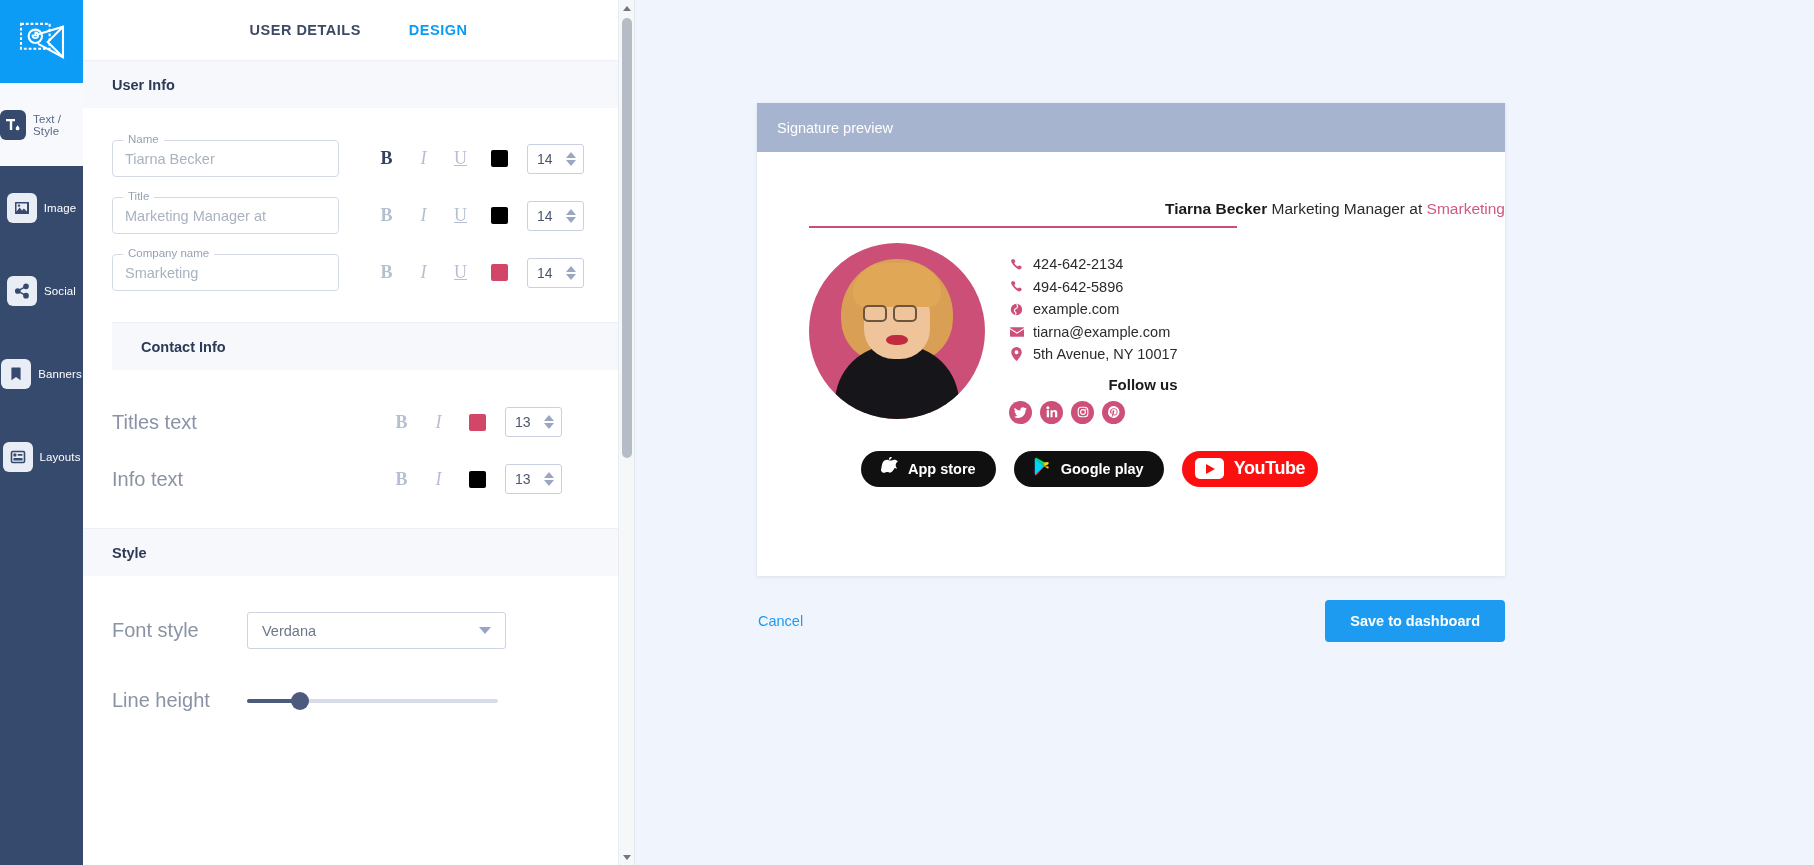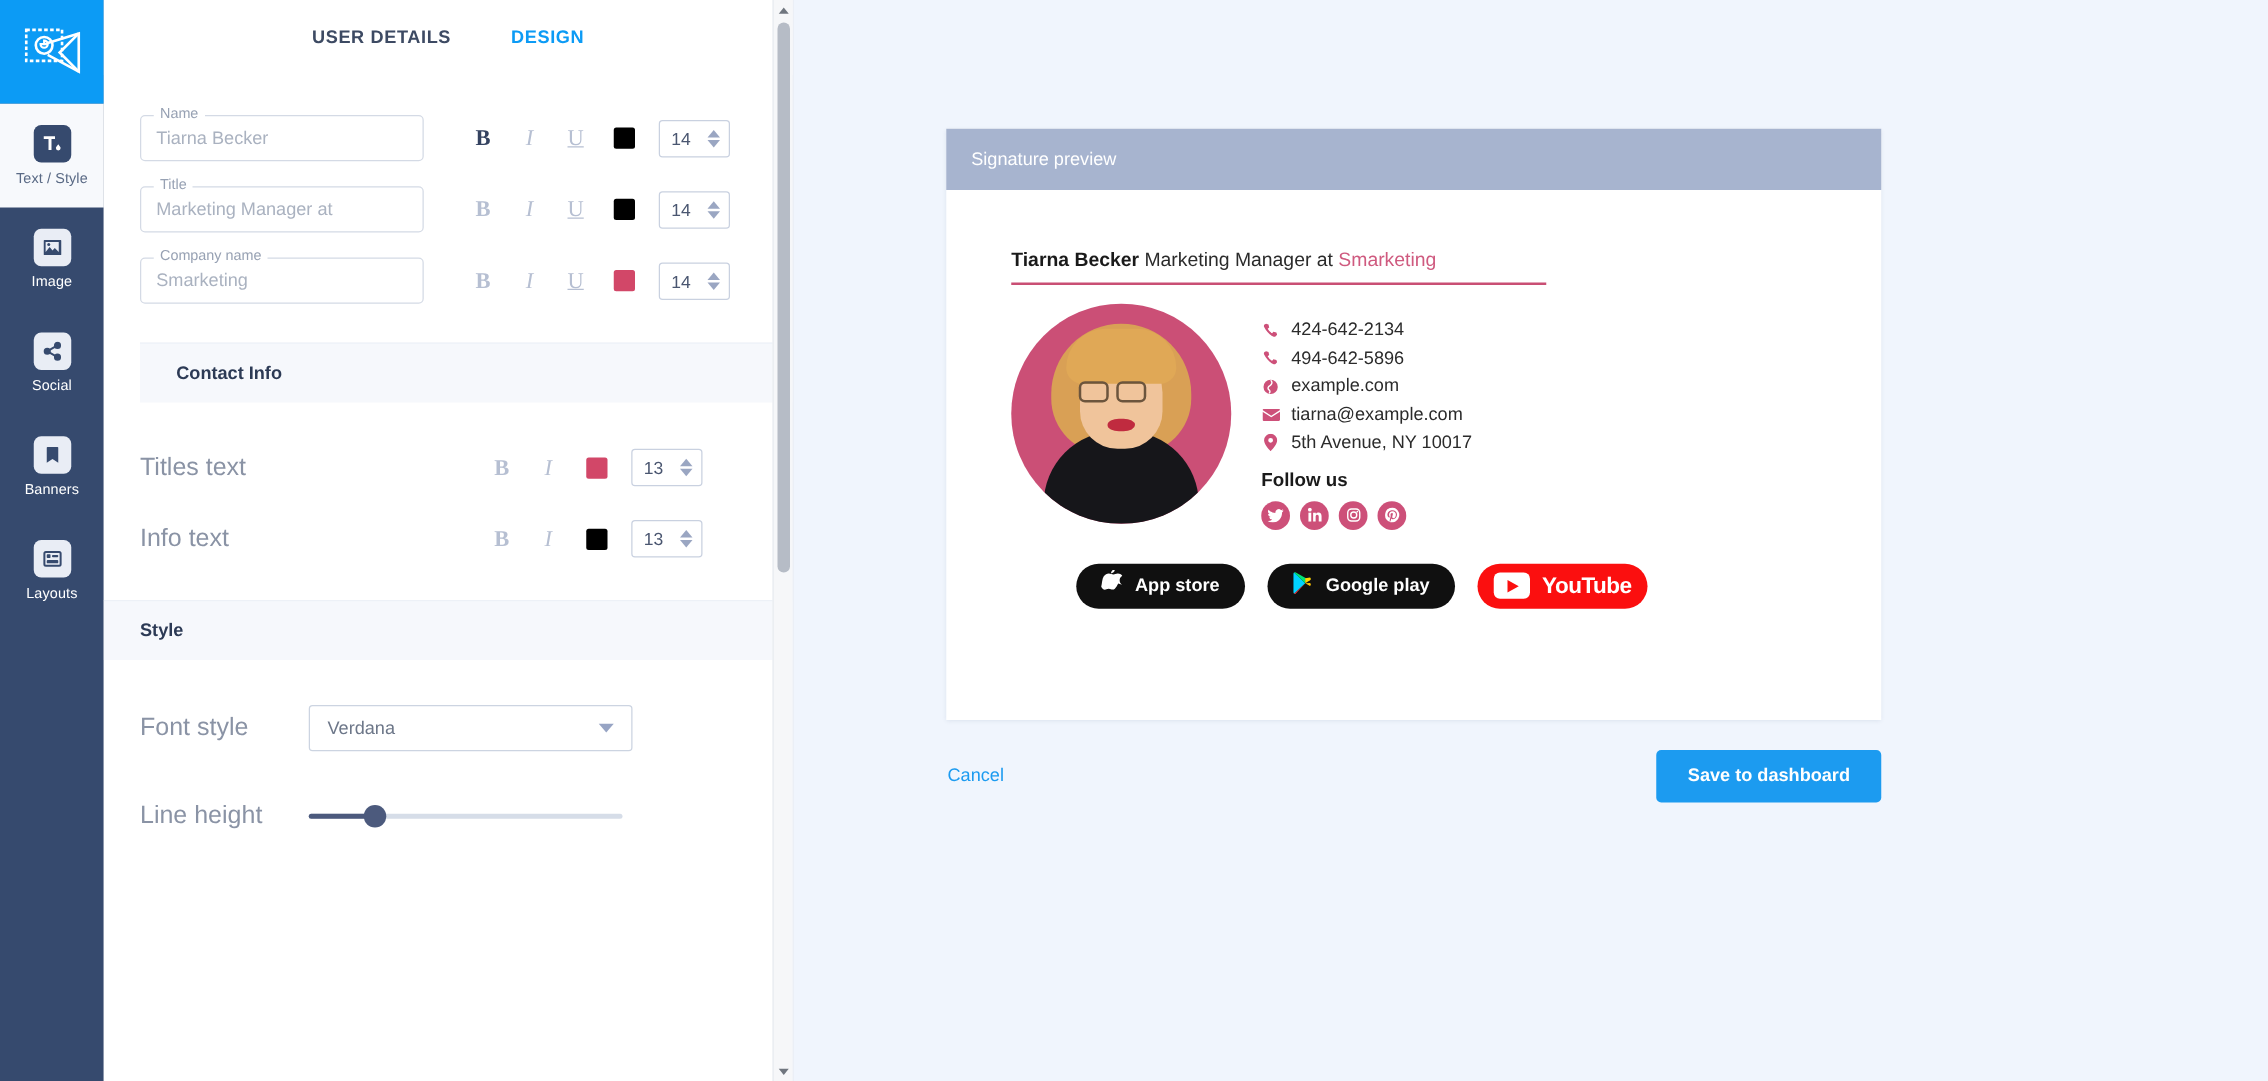--- a/index.html
+++ b/index.html
@@ -17,21 +17,21 @@
     background: #364a6e;
     display: flex; flex-direction: column; align-items: center;
   }
   .rail-logo {
     width: 83px; height: 83px; background: #0c9bf5;
     display: flex; align-items: center; justify-content: center;
   }
   .rail-logo svg { width: 46px; height: 42px; }
   .rail-item {
     width: 83px; height: 83px;
-    display: flex; flex-direction: column; align-items: center; justify-content: center;
+    display: flex; flex-direction: row; align-items: center; justify-content: center;
     cursor: pointer; gap: 7px; position: relative;
   }
   .rail-item.active { background: #f7f9fc; }
   .rail-ico {
     width: 30px; height: 30px; border-radius: 6px;
     background: #e9edf5; color: #364a6e;
     display: flex; align-items: center; justify-content: center;
   }
   .rail-item.active .rail-ico { background: #364a6e; color: #ffffff; }
   .rail-ico svg { width: 16px; height: 16px; display: block; }
@@ -139,21 +139,21 @@
   .right { flex: 1; height: 865px; background: #f0f5fd; position: relative; }
   .preview-card {
     position: absolute; left: 122px; top: 103px; width: 748px; height: 473px;
     background: #ffffff; box-shadow: 0 1px 4px rgba(50,70,110,.12);
   }
   .preview-bar {
     height: 49px; background: #a7b4cf; display: flex; align-items: center;
     padding-left: 20px;
   }
   .preview-bar-t { color: #ffffff; font-size: 14.5px; }
-  .sig { padding: 48px 0 0 52px; }
+  .sig { padding: 48px 0 0 52px; text-align: right; }
   .sig-head { font-size: 15.5px; color: #2b2b2b; white-space: nowrap; }
   .sig-head b { font-weight: bold; color: #1a1a1a; }
   .sig-company { color: #cf5a7f; }
   .sig-rule { width: 428px; height: 2px; background: #c94f74; margin: 8px 0 0 0; }
   .sig-body { display: flex; margin-top: 15px; }
   .avatar {
     width: 176px; height: 176px; border-radius: 50%; overflow: hidden;
     flex: 0 0 176px; position: relative; background: #cb4f76;
   }
   .av-hair { position:absolute; left:32px; top:16px; width:112px; height:104px;
@@ -272,20 +272,23 @@
     </div>
   </div>
 
   <div class="panel">
 
     <div class="tabs">
       <div class="tab">USER DETAILS</div>
       <div class="tab accent">DESIGN</div>
     </div>
 
+    <div class="sec-head">
+      <span class="sec-head-t">User Info</span>
+    </div>
 
     <div class="row" style="margin-top:32px;">
       <div class="field">
         <span class="field-legend">Name</span>
         <span class="field-val">Tiarna Becker</span>
       </div>
       <div class="tools">
         <span class="tbtn b on">B</span>
         <span class="tbtn i">I</span>
         <span class="tbtn u">U</span>

